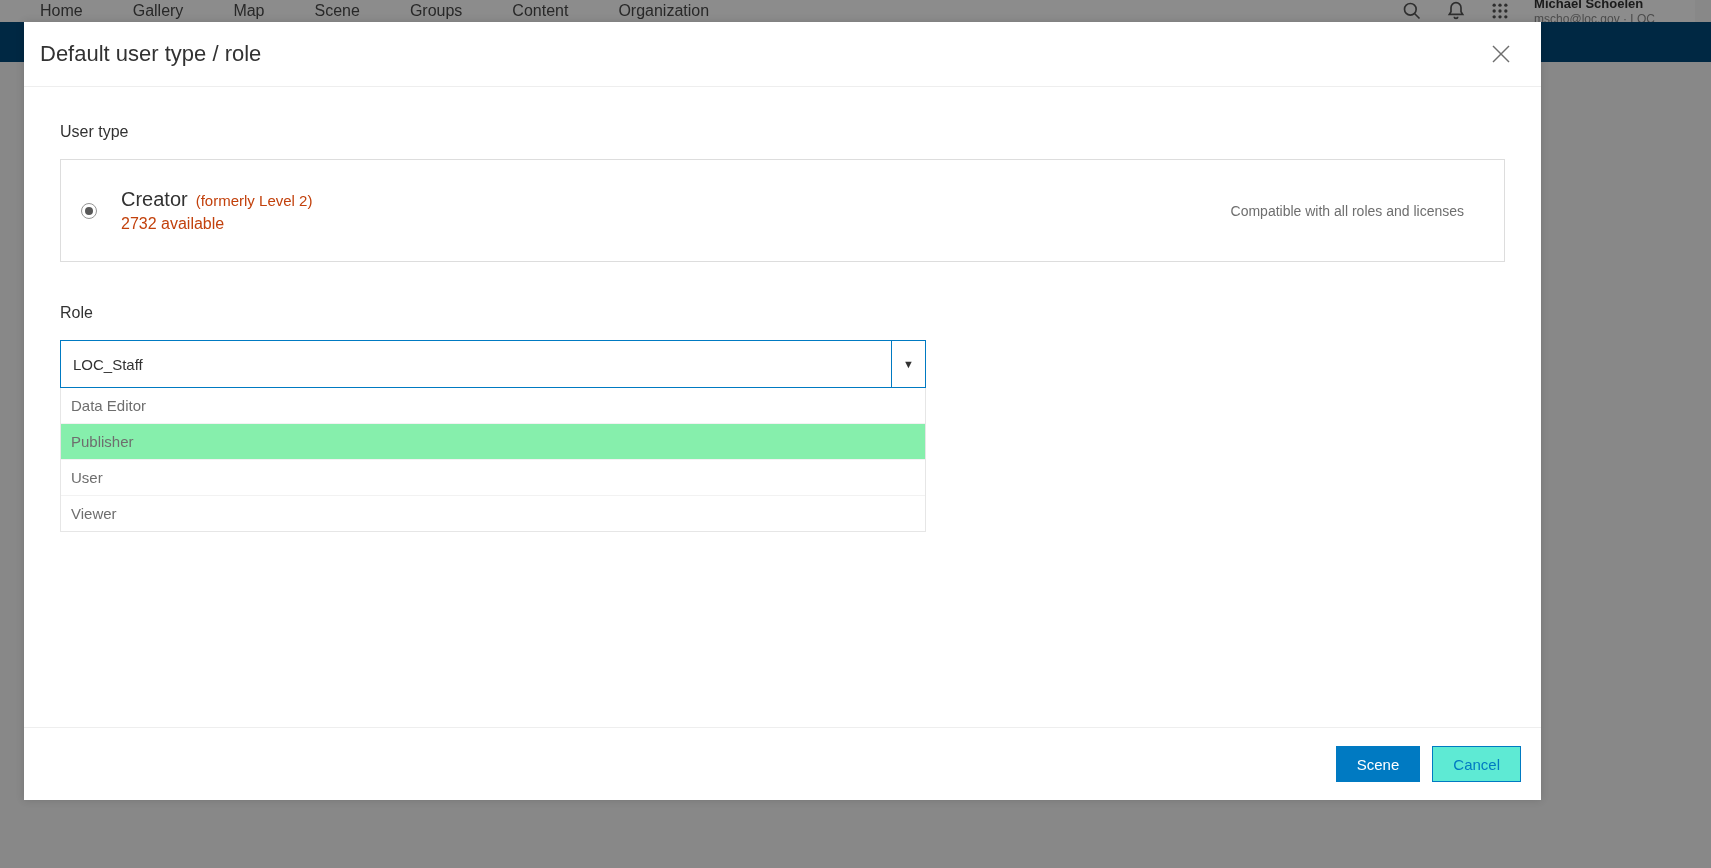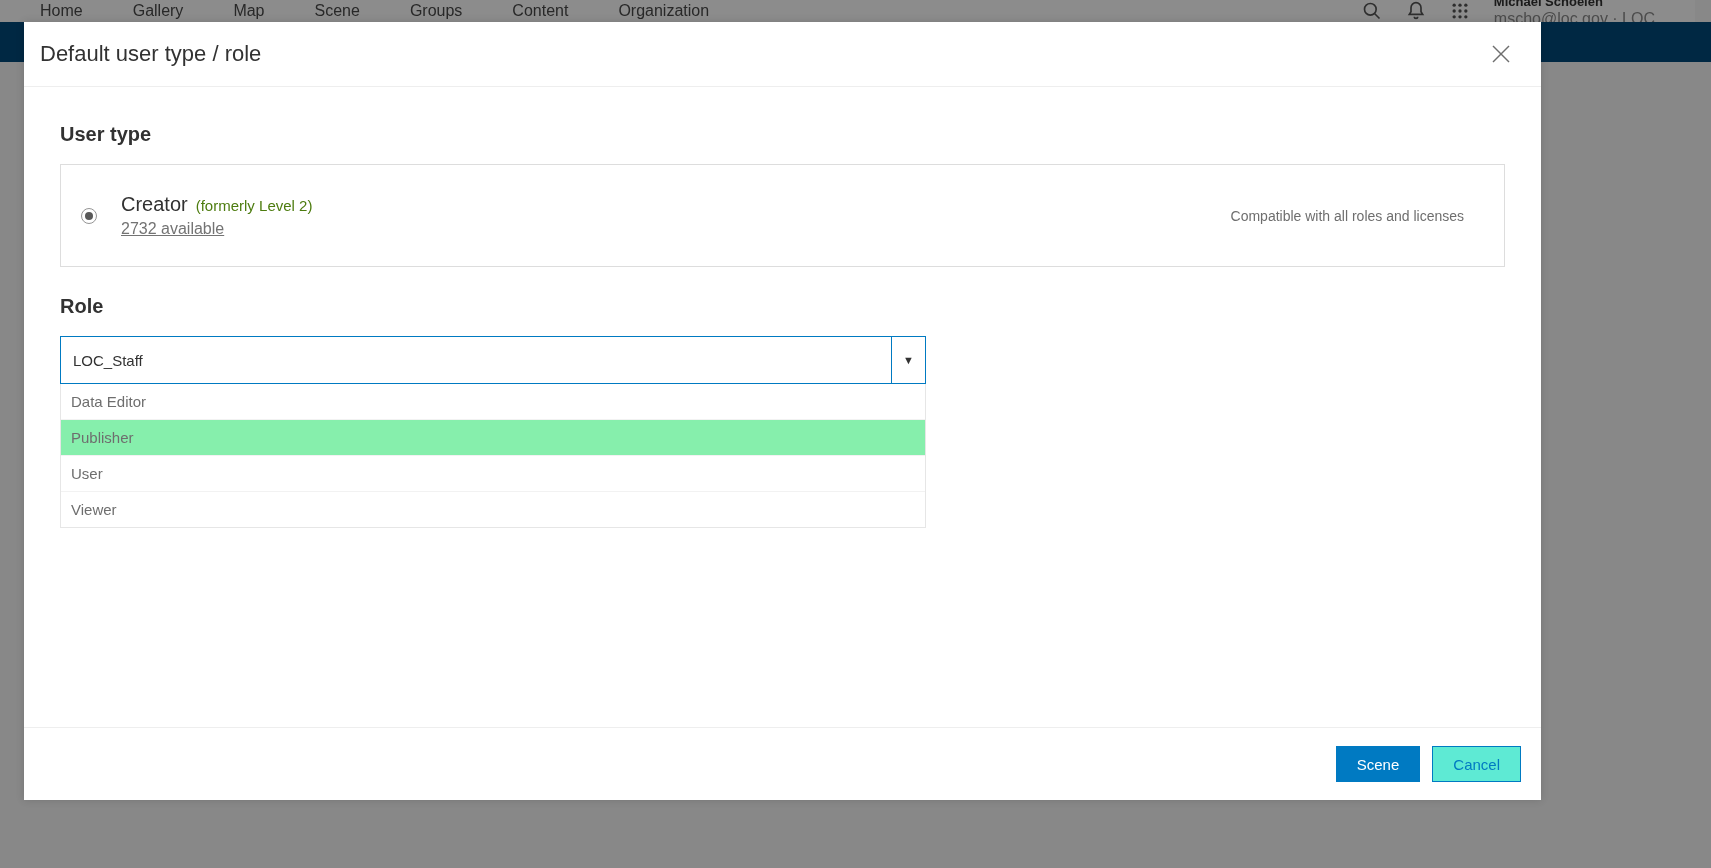--- a/index.html
+++ b/index.html
@@ -47,21 +47,21 @@
       flex-direction: column;
       font-size: 13px;
       line-height: 1.2;
     }
     .bg-user .name {
       font-weight: 600;
       color: #323232;
     }
     .bg-user .sub {
       color: #8a8a8a;
-      font-size: 16px;
+      font-size: 12px;
     }
     .bg-icon {
       width: 20px;
       height: 20px;
       display: inline-flex;
       align-items: center;
       justify-content: center;
     }
     .bg-stripe {
       position: absolute;
@@ -113,31 +113,31 @@
     .close-btn svg {
       width: 24px;
       height: 24px;
     }
     .modal-body {
       flex: 1 1 auto;
       padding: 36px 36px 0 36px;
       overflow: auto;
     }
     .section-label {
-      font-size: 20px;
-      font-weight: 700;
+      font-size: 16px;
+      font-weight: 400;
       color: #323232;
       margin-bottom: 18px;
     }
     .user-type-card {
       border: 1px solid #dddddd;
       padding: 28px 40px 28px 20px;
       display: flex;
       align-items: center;
-      margin-bottom: 28px;
+      margin-bottom: 42px;
     }
     .radio-wrap {
       width: 16px;
       height: 16px;
       border-radius: 50%;
       border: 1px solid #959595;
       display: flex;
       align-items: center;
       justify-content: center;
       margin-right: 24px;
@@ -158,26 +158,25 @@
       display: flex;
       align-items: baseline;
       gap: 8px;
     }
     .type-title {
       font-size: 20px;
       color: #323232;
     }
     .type-subtitle {
       font-size: 15px;
-      color: #4d7c0f;
+      color: #c2410c;
     }
     .type-available {
       font-size: 16px;
-      color: #737373;
-      text-decoration: underline;
+      color: #c2410c;
     }
     .type-compat {
       margin-left: auto;
       font-size: 14px;
       color: #6e6e6e;
     }
     
     .role-select {
       width: 866px;
       position: relative;

